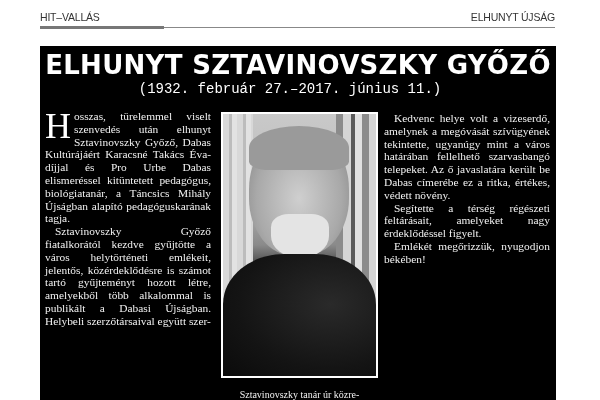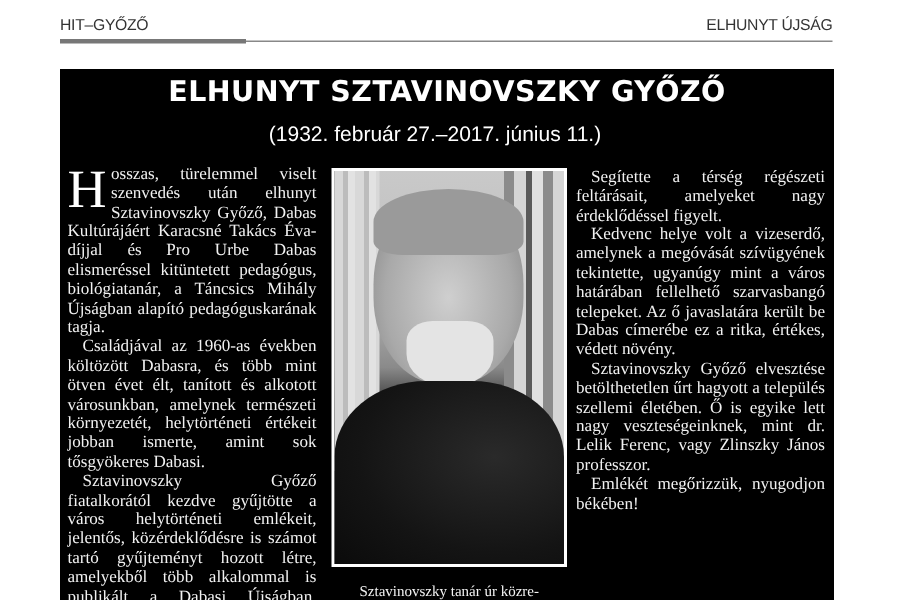--- a/index.html
+++ b/index.html
@@ -26,26 +26,26 @@
       background: #777;
     }
     .box {
       position: absolute; left: 40px; top: 46px; width: 516px; height: 360px;
       background: #000; color: #fff;
     }
     .title {
       position: absolute; left: 0; right: 0; top: 4px;
       text-align: center;
       font-family: "DejaVu Sans", sans-serif; font-weight: bold;
-      font-size: 19px; letter-spacing: 0.3px;
+      font-size: 26px; letter-spacing: 0.3px;
     }
     .dates {
       position: absolute; left: 0; right: 16px; top: 35px;
       text-align: center;
-      font-family: Liberation Sans, sans-serif;
+      font-family: Liberation Mono, monospace;
       font-size: 14px;
     }
     .col {
       position: absolute; top: 64px;
       font-size: 11.4px; line-height: 12.8px; text-align: justify;
       color: #f2f2f2;
     }
     .col p { margin: 0; text-indent: 10px; }
     .col p.first { text-indent: 0; }
     .col-left { left: 5px; width: 166px; }
@@ -90,45 +90,43 @@
     }
     .caption {
       position: absolute; left: 181px; width: 157px; top: 343px;
       text-align: center; font-size: 10px; color: #f2f2f2;
     }
   </style>
 </head>
 <body>
 
 <div class="running-head">
-  <span class="left">HIT–GYŐZŐ</span>
+  <span class="left">HIT–VALLÁS</span>
   <span class="right">ELHUNYT ÚJSÁG</span>
 </div>
 <div class="rule-thin"></div>
 <div class="rule-thick"></div>
 
 <div class="box">
   <div class="title">ELHUNYT SZTAVINOVSZKY GYŐZŐ</div>
   <div class="dates">(1932. február 27.–2017. június 11.)</div>
 
   <div class="col col-left">
     <p class="first"><span class="dropcap">H</span><span>osszas, türelemmel viselt szenvedés után elhunyt Sztavinovszky Győző, Dabas Kultúrájáért Karacsné Takács Éva-díjjal és Pro Urbe Dabas elismeréssel kitüntetett pedagógus, biológiatanár, a Táncsics Mihály Újságban alapító pedagóguskarának tagja.</span></p>
-    <p>Családjával az 1960-as években költözött Dabasra, és több mint ötven évet élt, tanított és alkotott városunkban, amelynek természeti környezetét, helytörténeti értékeit jobban ismerte, amint sok tősgyökeres Dabasi.</p>
     <p>Sztavinovszky Győző fiatalkorától kezdve gyűjtötte a város helytörténeti emlékeit, jelentős, közérdeklődésre is számot tartó gyűjteményt hozott létre, amelyekből több alkalommal is publikált a Dabasi Újságban. Helybeli szerzőtársaival együtt szer-</p>
   </div>
 
   <div class="photo" title="Portrait of Sztavinovszky Győző">
     <div class="shelf-l"></div>
     <div class="shelf-r"></div>
     <div class="head"></div>
     <div class="hair"></div>
     <div class="beard"></div>
     <div class="body"></div>
   </div>
   <div class="caption">Sztavinovszky tanár úr közre-</div>
 
   <div class="col col-right">
+    <p>Kedvenc helye volt a vizeserdő, amelynek a megóvását szívügyének tekintette, ugyanúgy mint a város határában fellelhető szarvasbangó telepeket. Az ő javaslatára került be Dabas címerébe ez a ritka, értékes, védett növény.</p>
     <p>Segítette a térség régészeti feltárásait, amelyeket nagy érdeklődéssel figyelt.</p>
-    <p>Kedvenc helye volt a vizeserdő, amelynek a megóvását szívügyének tekintette, ugyanúgy mint a város határában fellelhető szarvasbangó telepeket. Az ő javaslatára került be Dabas címerébe ez a ritka, értékes, védett növény.</p>
-    <p>Sztavinovszky Győző elvesztése betölthetetlen űrt hagyott a település szellemi életében. Ő is egyike lett nagy veszteségeinknek, mint dr. Lelik Ferenc, vagy Zlinszky János professzor.</p>
     <p>Emlékét megőrizzük, nyugodjon békében!</p>
   </div>
 </div>
 
 </body></html>

